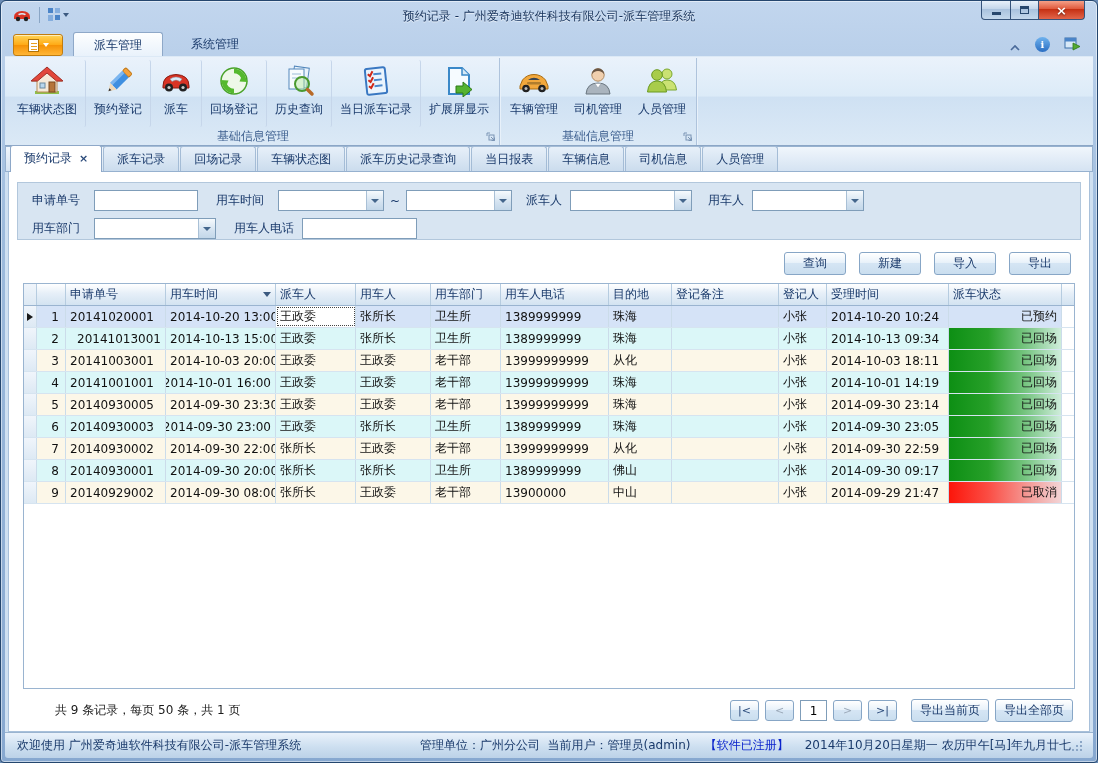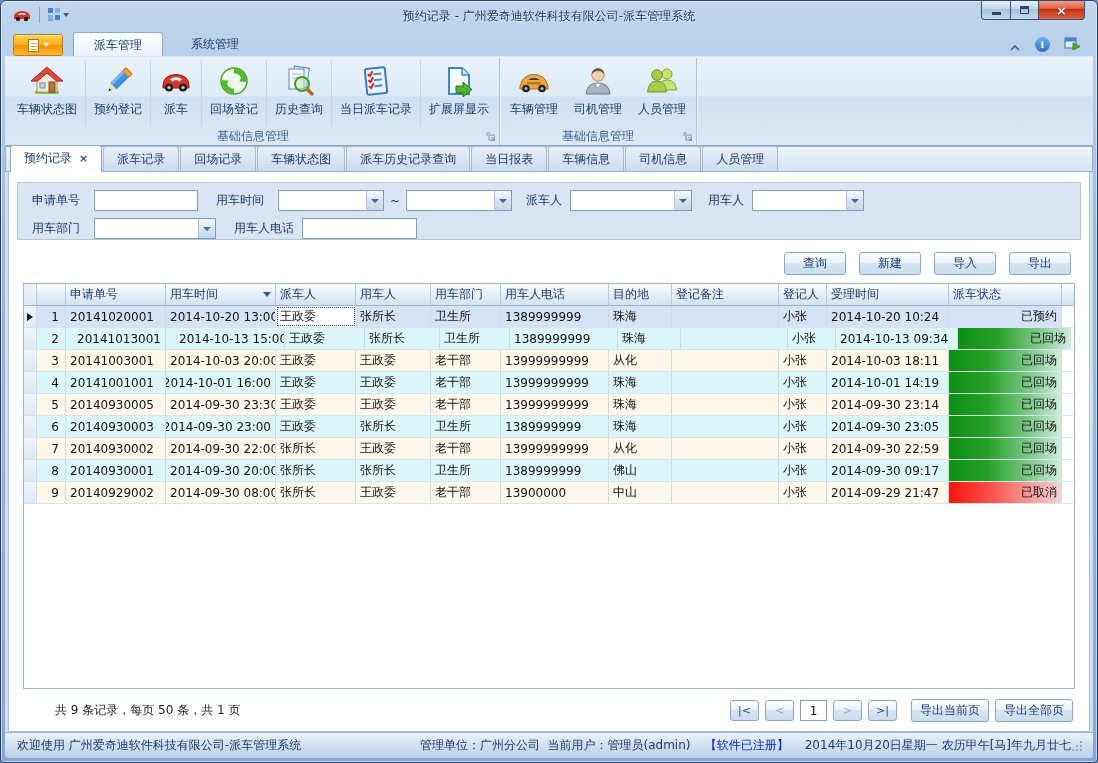--- a/index.html
+++ b/index.html
@@ -522,21 +522,21 @@
               <div class="cell fill-cell" style="flex: 1 1 0%;"></div>
             </div>
             <div class="grid-row row-cyan">
               <div class="cell ind-cell" style="width: 13px;"></div>
               <div class="cell num-cell" style="width: 29px;">
                 <span>2</span>
               </div>
               <div class="cell" style="width: 100px; justify-content: flex-end;">
                 <span>20141013001</span>
               </div>
-              <div class="cell" style="width: 110px; margin-left: 9px;">
+              <div class="cell" style="width: 110px;">
                 <span>2014-10-13 15:00</span>
               </div>
               <div class="cell" style="width: 80px;">
                 <span>王政委</span>
               </div>
               <div class="cell" style="width: 75px;">
                 <span>张所长</span>
               </div>
               <div class="cell" style="width: 70px;">
                 <span>卫生所</span>

